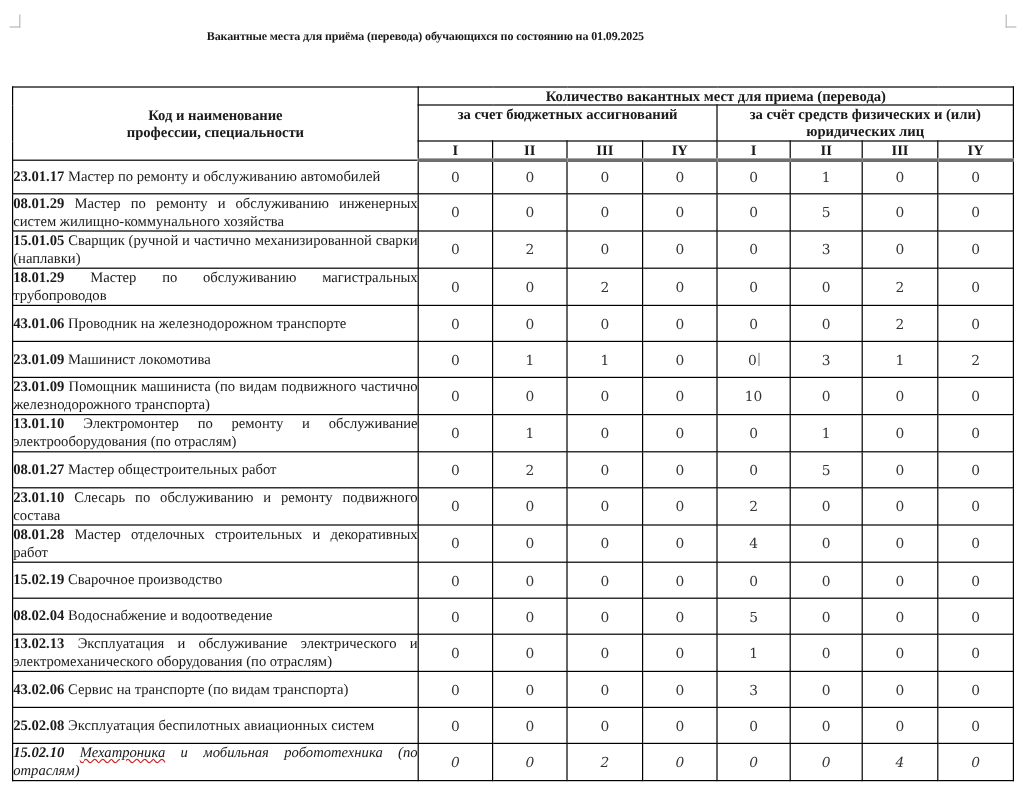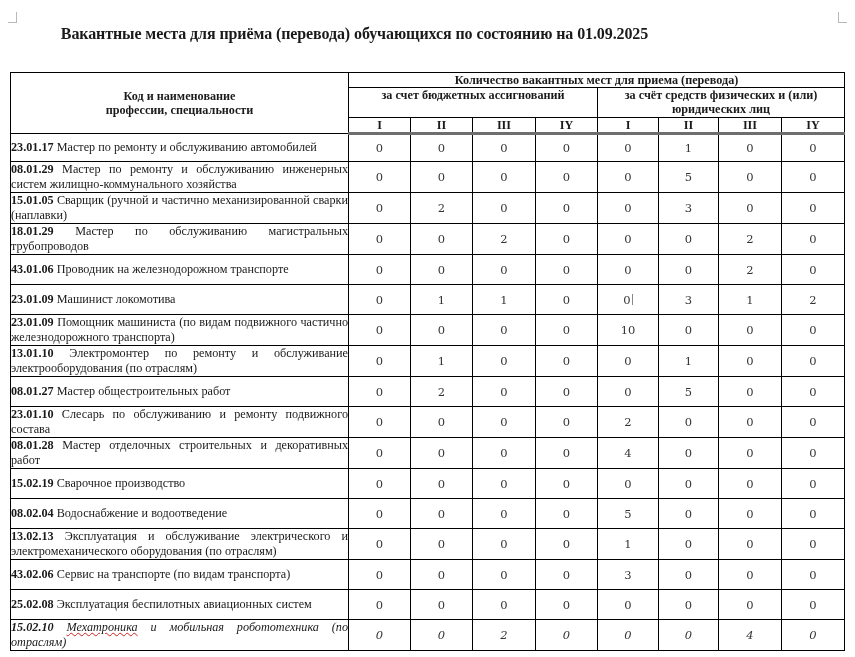--- a/index.html
+++ b/index.html
@@ -2,21 +2,21 @@
 <html><head>
 <meta charset="utf-8">
 <style>
   html, body { margin: 0; padding: 0; background: #ffffff; }
   body { width: 855px; height: 657px; position: relative; overflow: hidden;
          font-family: "Liberation Serif", "DejaVu Serif", serif; color: #1a1a1a; }
   .corner { position: absolute; width: 8px; height: 10px; border-color: #b8b8b8; border-style: solid; }
   .corner-tl { left: 8px; top: 12px; border-width: 0 1px 1px 0; }
   .corner-tr { right: 8px; top: 12px; border-width: 0 0 1px 1px; }
   .title { position: absolute; left: 0; width: 709px; top: 25px; text-align: center;
-           font-weight: bold; font-size: 16px; letter-spacing: -0.1px; }
+           font-weight: bold; font-size: 10px; letter-spacing: -0.1px; }
   table.vac { position: absolute; left: 10px; top: 72px; width: 834px;
               border-collapse: collapse; table-layout: fixed; font-size: 12.2px; }
   table.vac td, table.vac th { border: 1px solid #000; padding: 0; }
   table.vac th { font-weight: bold; text-align: center; line-height: 14px; }
   th.hdr-name { line-height: 17px; }
   .row-sep td { border-top: 2.5px solid #6e6e6e; }
   tr.head-sep th { border-bottom: 3px solid #6e6e6e; }
   td.name { text-align: justify; text-align-last: left; padding: 1px 4px 0 6px; line-height: 15px; }
   td.name b { font-weight: bold; }
   td.num { text-align: center; font-family: "DejaVu Serif", serif; font-size: 11.5px; color: #333; }

